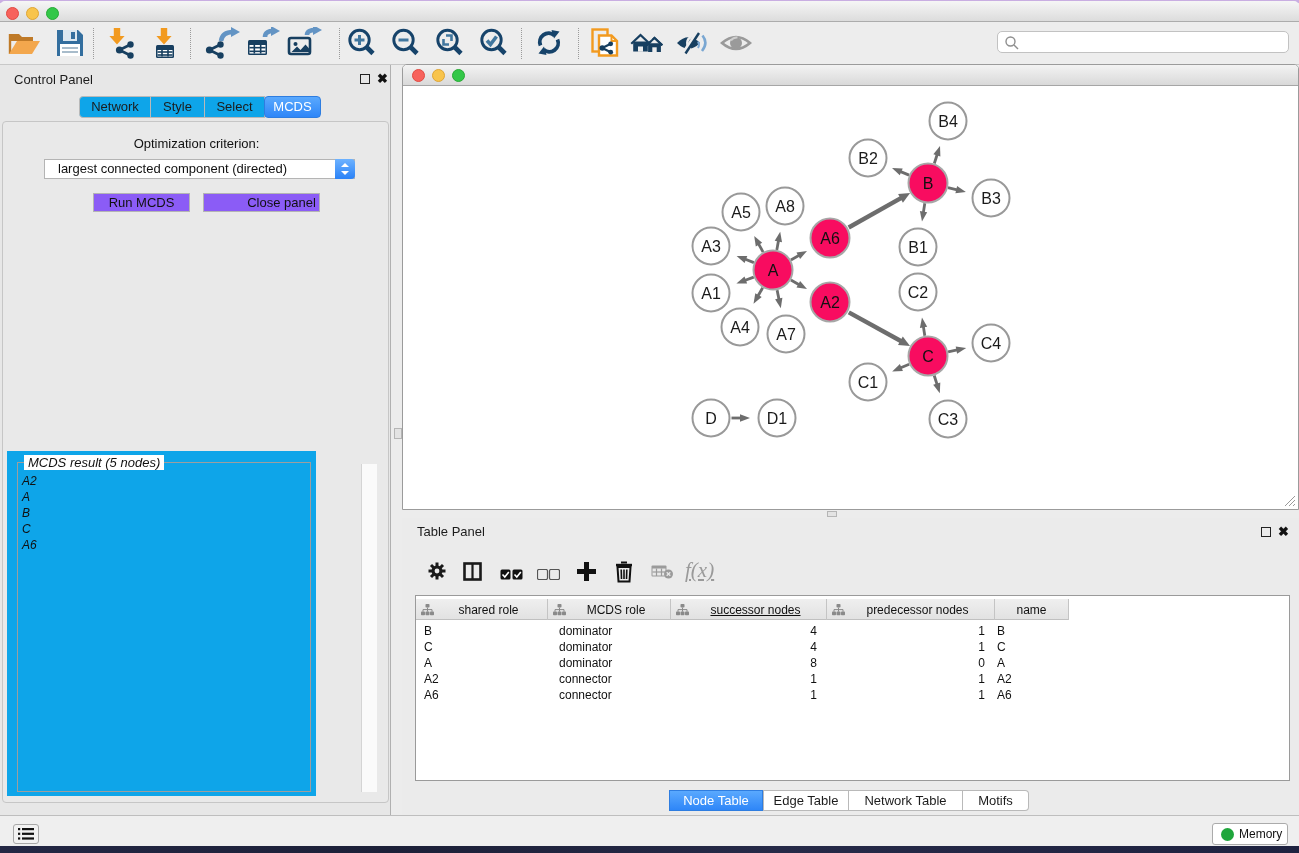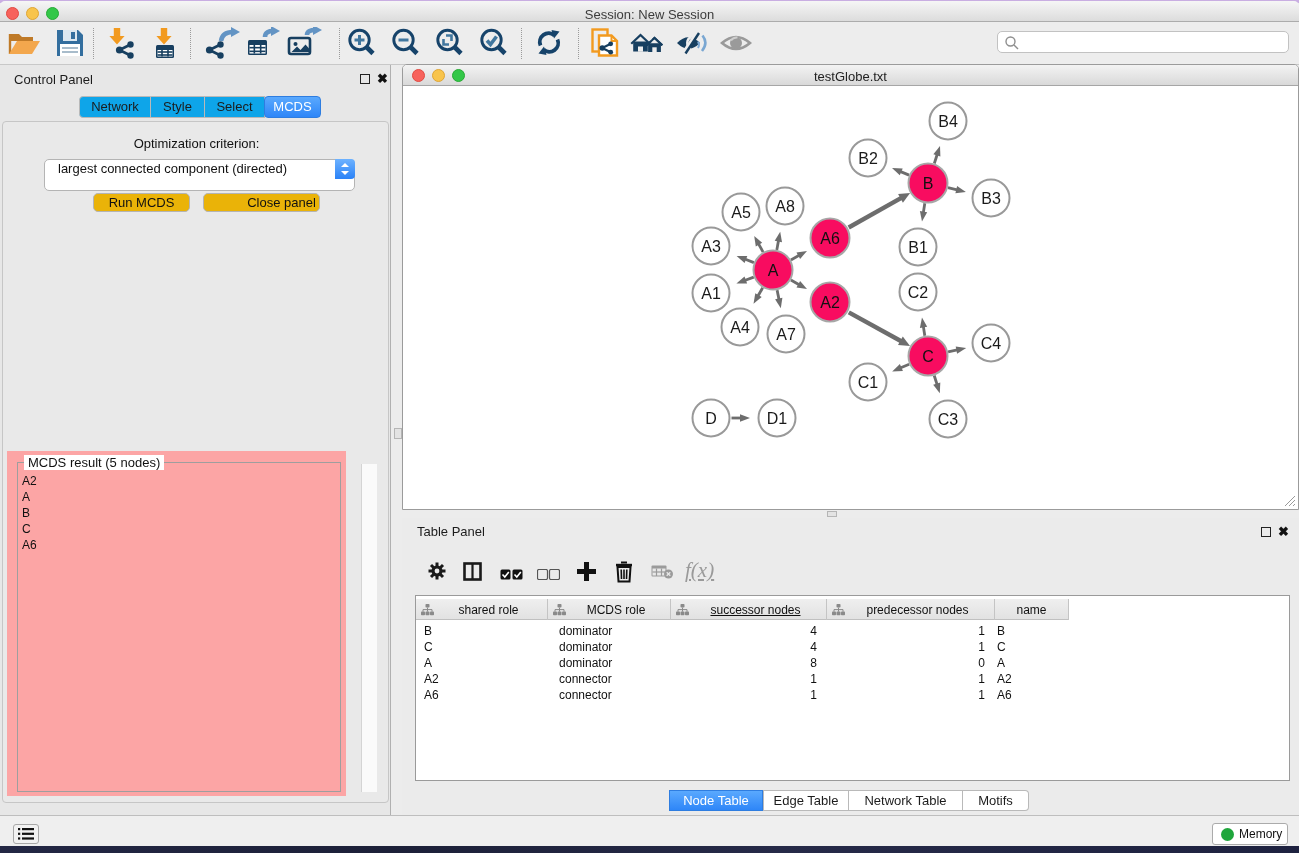--- a/index.html
+++ b/index.html
@@ -17,27 +17,27 @@
 
 #cpanel { left:0; top:65px; width:391px; height:750px; background:#e7e7e7; border-right:1px solid #b0b0b0; }
 #cpanel-title { left:14px; top:7px; font-size:13px; color:#1c1c1c; }
 .winbtn-sq { position:absolute; width:10px; height:10px; border:1.5px solid #222; background:transparent; }
 .winbtn-x { position:absolute; font-size:13px; font-weight:bold; color:#111; line-height:11px; }
 .tab { position:absolute; top:31px; height:22px; background:#0ea5e9; border:1px solid #b9b9b9; font-size:13px;
   color:#1c1c1c; text-align:center; line-height:20px; }
 .tab.sel { background:linear-gradient(#5aa9fe,#2e86f8); color:#fff; border:1px solid #2e7de0; border-radius:4px; z-index:2; }
 #cp-wrap { left:2px; top:56px; width:387px; height:682px; background:#e9e9e9; border:1px solid #c6c6c6; border-radius:4px; }
 #opt-label { left:0; top:14px; width:387px; text-align:center; font-size:13px; color:#111; }
-#combo { left:41px; top:37px; width:311px; height:32px; background:#fff; border:1px solid #b4b4b4; border-radius:5px;
+#combo { left:41px; top:37px; width:311px; height:20px; background:#fff; border:1px solid #b4b4b4; border-radius:0;
   font-size:13px; color:#111; line-height:18px; padding-left:13px; }
 #combo-step { right:-1px; top:-1px; width:20px; height:20px; border-radius:0 4px 4px 0;
   background:linear-gradient(#6db2ff,#2a82f7); }
-.btn { position:absolute; height:19px; background:#eab308; border:1px solid #b4b4b4; border-radius:5px;
+.btn { position:absolute; height:19px; background:#8b5cf6; border:1px solid #b4b4b4; border-radius:0;
   font-size:13px; color:#111; text-align:center; line-height:17px; }
-#result-white { left:4px; top:329px; width:339px; height:345px; background:#fca5a5; }
+#result-white { left:4px; top:329px; width:309px; height:345px; background:#0ea5e9;font-style:italic; }
 #result-border { left:10px; top:11px; right:5px; bottom:4px; border:1px solid #9e9e9e; position:absolute; }
 #result-title { left:17px; top:4px; background:#fff; padding:0 4px; font-size:13px; color:#111; position:absolute; }
 #result-list { left:15px; top:22px; font-size:12px; color:#111; line-height:16px; position:absolute; }
 #result-scroll { left:354px; top:13px; width:16px; height:328px; border-left:1px solid #d4d4d4; background:#fafafa; position:absolute; }
 
 #netwin { left:402px; top:64px; width:897px; height:446px; background:#fff;
   border:1px solid #9b9b9b; border-radius:5px 5px 0 0; }
 #net-titlebar { left:0; top:0; width:895px; height:21px; background:linear-gradient(#f3f3f3,#d9d9d9);
   border-bottom:1px solid #a6a6a6; border-radius:4px 4px 0 0; }
 #net-title { left:0; top:4px; width:895px; text-align:center; font-size:13px; color:#222; }
@@ -63,21 +63,20 @@
 #bottomband { left:0; top:846px; width:1299px; height:7px; background:linear-gradient(90deg,#232744,#1c2038 30%,#262a48 60%,#1e2240); }
 .handle { position:absolute; background:#e3e3e3; border:1px solid #b5b5b5; }
 </style>
 </head>
 <body>
 <div class="abs" id="lavender"></div>
 <div class="abs" id="titlebar">
   <div class="tl" style="left:6px; background:#f7625c; border:1px solid #e14a42;"></div>
   <div class="tl" style="left:26px; background:#f8c44c; border:1px solid #dfa535;"></div>
   <div class="tl" style="left:46px; background:#33c748; border:1px solid #27aa35;"></div>
-  <div class="abs" id="title-text">Session: New Session</div>
 </div>
 <div class="abs" id="toolbar">
     <div style="position:absolute;left:8px;top:5px;"><svg width="33" height="31" viewBox="0 0 33 31">
 <path d="M2,7 h9 l3,3 h11 v4 h-23 z" fill="#bf7a28"></path>
 <path d="M2,27 v-20" stroke="#bf7a28" stroke-width="2.4"></path>
 <path d="M1,27 h23 l8,-13 h-23 z" fill="#f3a74d"></path>
 </svg></div>
     <div style="position:absolute;left:54px;top:5px;"><svg width="32" height="32" viewBox="0 0 32 32">
 <path d="M3,3 h21 l5,5 v21 h-26 z" fill="#336e9e"></path>
 <rect x="9" y="3" width="14" height="11" fill="#dbe7f0"></rect>
@@ -236,21 +235,20 @@
       <div id="result-list">A2<br>A<br>B<br>C<br>A6</div>
       <div id="result-scroll"></div>
     </div>
   </div>
   </div>
 <div class="abs" id="netwin">
   <div class="abs" id="net-titlebar">
     <div class="tl" style="left:9px; top:4px; width:13px; height:13px; border-radius:50%; position:absolute; background:#f7625c; border:1px solid #e14a42;"></div>
     <div class="tl" style="left:29px; top:4px; width:13px; height:13px; border-radius:50%; position:absolute; background:#f8c44c; border:1px solid #dfa535;"></div>
     <div class="tl" style="left:49px; top:4px; width:13px; height:13px; border-radius:50%; position:absolute; background:#33c748; border:1px solid #27aa35;"></div>
-    <div class="abs" id="net-title">testGlobe.txt</div>
   </div>
   <div class="abs" id="graph"><svg width="897" height="425" viewBox="0 0 897 425" font-family="Liberation Sans, sans-serif">
         <line x1="350.8" y1="191.1" x2="340.9" y2="194.8" stroke="#6d6d6d" stroke-width="2.8"></line>
         <polygon points="333.4,197.6 341.5,190.6 344.1,197.6" fill="#6d6d6d"></polygon>
         <line x1="350.9" y1="176.6" x2="341.1" y2="172.8" stroke="#6d6d6d" stroke-width="2.8"></line>
         <polygon points="333.6,169.9 344.3,170.1 341.6,177.0" fill="#6d6d6d"></polygon>
         <line x1="359.7" y1="201.7" x2="354.5" y2="210.8" stroke="#6d6d6d" stroke-width="2.8"></line>
         <polygon points="350.5,217.8 352.3,207.2 358.7,211.0" fill="#6d6d6d"></polygon>
         <line x1="360.1" y1="166.1" x2="355.0" y2="156.9" stroke="#6d6d6d" stroke-width="2.8"></line>
         <polygon points="351.2,149.9 359.2,156.8 352.8,160.4" fill="#6d6d6d"></polygon>

